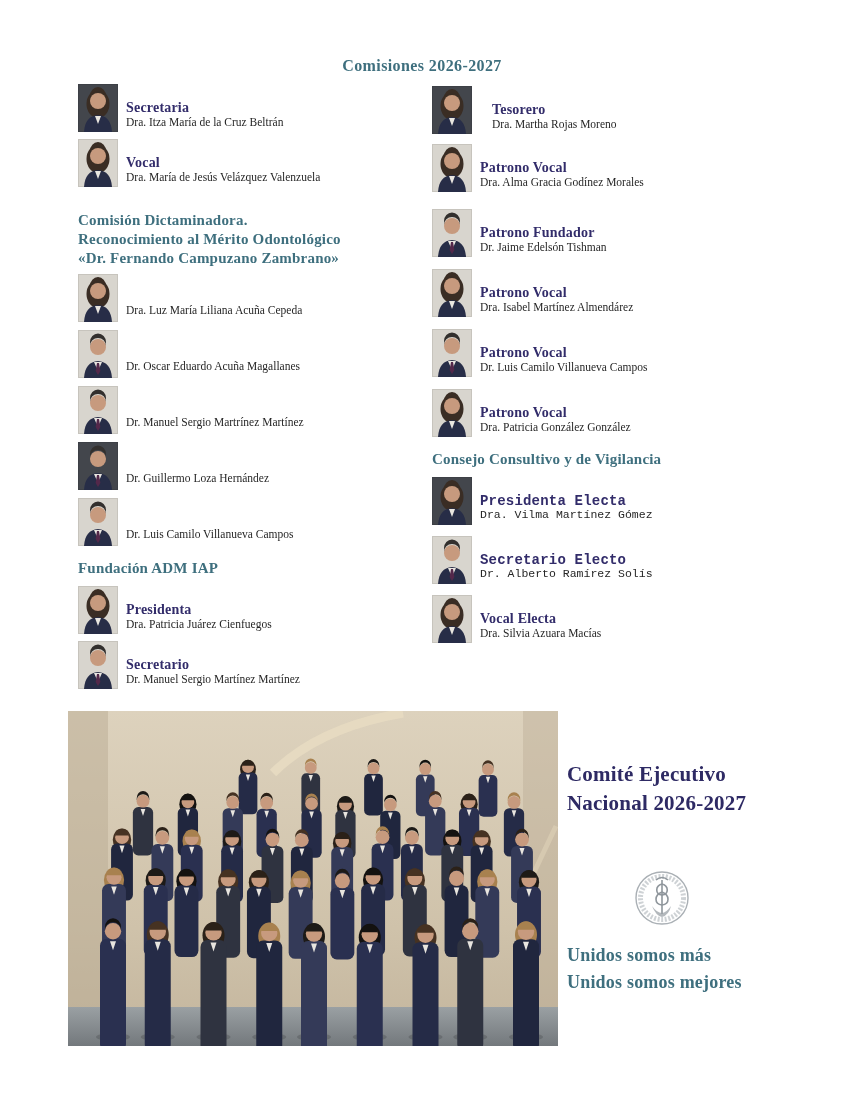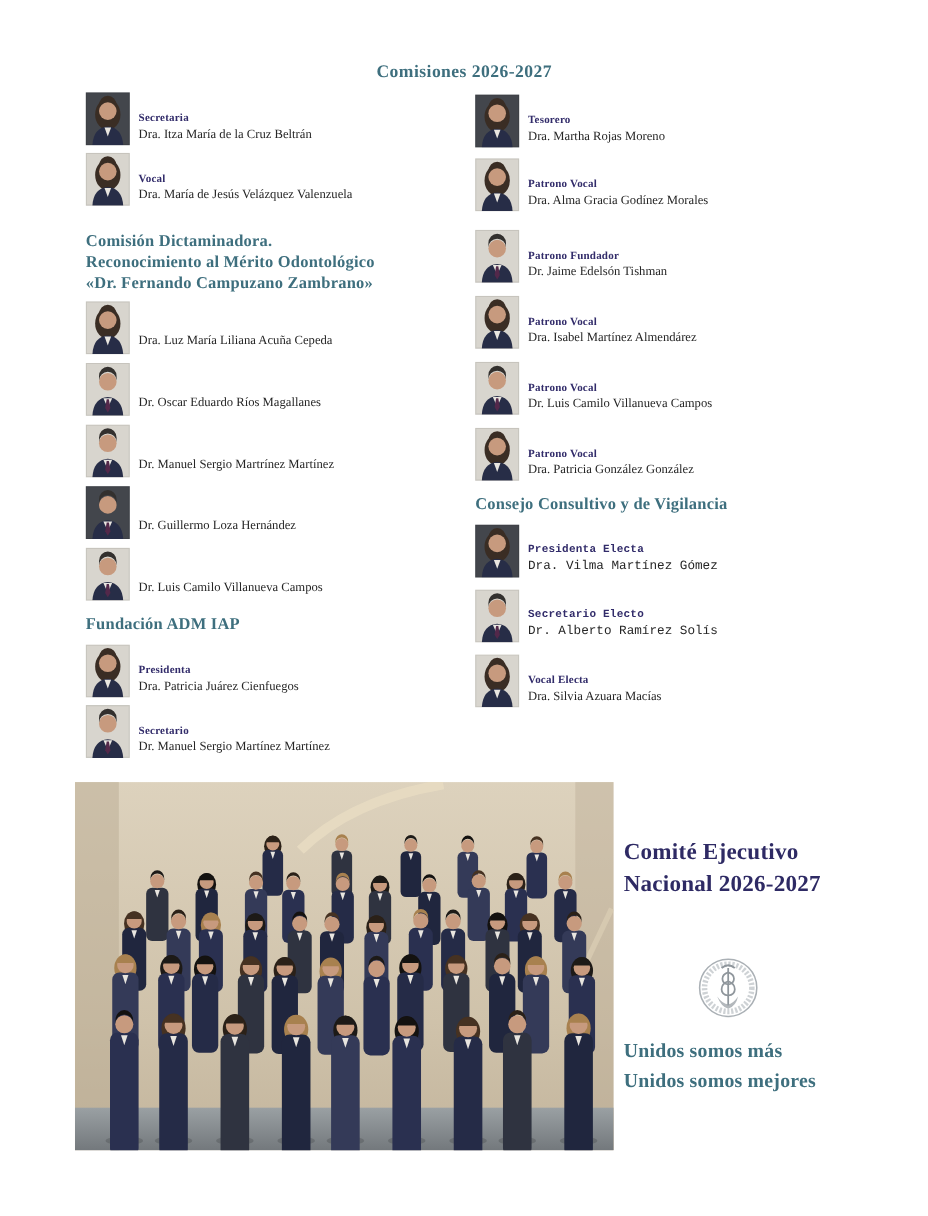--- a/index.html
+++ b/index.html
@@ -18,26 +18,26 @@
   .member-row{display:flex;align-items:flex-start;}
   .photo{
     width:40px;height:48px;flex:0 0 40px;overflow:hidden;background:#d8d5ce;
     box-shadow:0 0 0 1px rgba(0,0,0,.08) inset;
   }
   .photo.dark{background:#43464c;}
   .photo svg{display:block;width:40px;height:48px;}
   .mtext{margin-left:8px;line-height:14px;}
   .mtext.role-name{padding-top:17px;}
   .mtext.name-only{padding-top:29px;}
-  .role{color:#322c6a;font-size:10px;font-weight:bold;letter-spacing:.2px;}
+  .role{color:#322c6a;font-size:14px;font-weight:bold;letter-spacing:.2px;}
   .name{color:#262626;font-size:11.5px;}
   .sec-heading{
     color:#3e6f7e;font-size:15px;font-weight:bold;line-height:19px;letter-spacing:.2px;
   }
-  .mb7{margin-bottom:7px;} .mb8{margin-bottom:8px;} .mb10{margin-bottom:10px;}
+  .mb7{margin-bottom:7px;} .mb8{margin-bottom:8px;} .mb10{margin-bottom:10px;gap:12px;}
   .mb12{margin-bottom:12px;} .mb11{margin-bottom:11px;font-family:Liberation Mono, monospace;} .mb17{margin-bottom:17px;} .mt13{margin-top:13px;}
   .hd-gap{margin-top:24px;margin-bottom:6px;}
   .group-photo{
     position:absolute;left:68px;top:711px;width:490px;height:335px;overflow:hidden;
   }
   .committee-title{
     position:absolute;left:567px;top:760px;width:265px;
     color:#2e2a64;font-size:21px;font-weight:bold;line-height:29px;letter-spacing:.2px;
   }
   .adm-logo{position:absolute;left:628px;top:868px;width:68px;height:68px;}
@@ -113,21 +113,21 @@
         <div class="name">Dra. Luz María Liliana Acuña Cepeda</div>
       </div>
   </div>
   <div class="member-row mb8">
     <div class="photo">
         <svg>
           <use href="#sil-m"></use>
         </svg>
       </div>
     <div class="mtext name-only">
-        <div class="name">Dr. Oscar Eduardo Ríos Magallanes</div>
+        <div class="name">Dr. Oscar Eduardo Acuña Magallanes</div>
       </div>
   </div>
   <div class="member-row mb8">
     <div class="photo">
         <svg>
           <use href="#sil-m"></use>
         </svg>
       </div>
     <div class="mtext name-only">
         <div class="name">Dr. Manuel Sergio Martrínez Martínez</div>

